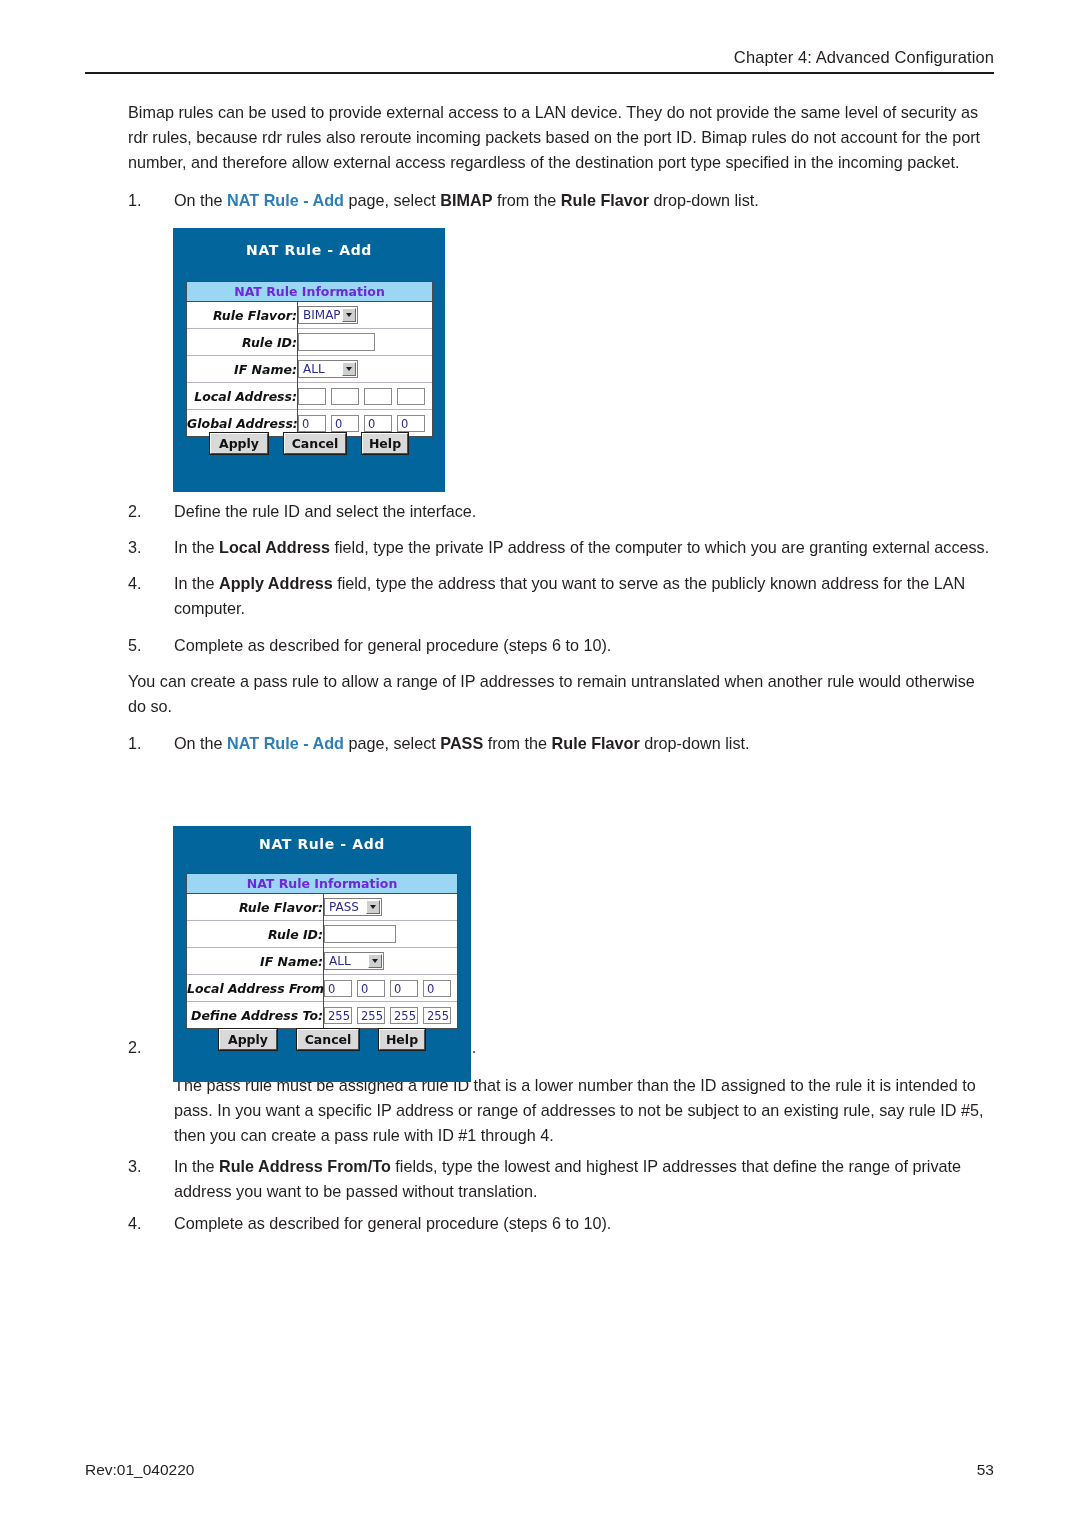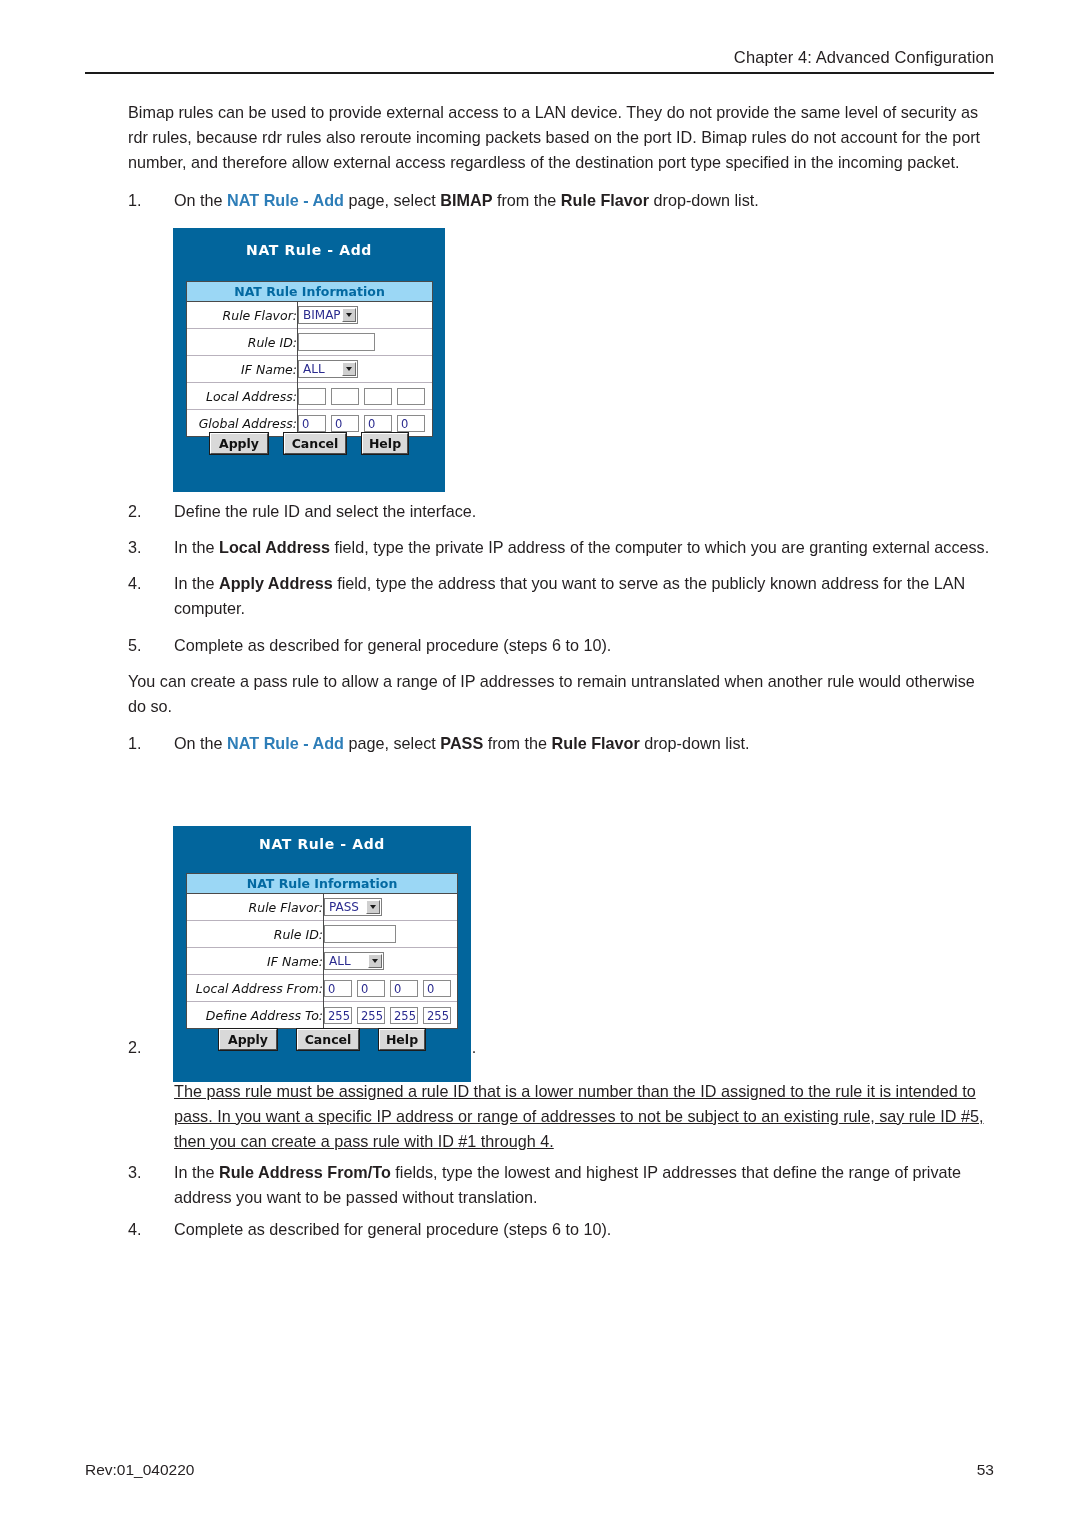--- a/index.html
+++ b/index.html
@@ -76,22 +76,21 @@
     position: absolute;
     left: 0;
     top: 0;
     width: 30px;
     text-align: left;
     font-size: 16.2px;
     color: #231f20;
   }
   .item .sub {
     display: block;
-    margin-top: 18px;
-    text-decoration: underline;
+    margin-top: 12px;
   }
   .item.tight { margin-bottom: 6px; }
 
   b, .bold { font-weight: bold; }
   .link {
     color: #2e7eb8;
     font-weight: bold;
   }
 
   h2.sub-head {
@@ -131,39 +130,39 @@
   }
   .shot .panel {
     background: #ffffff;
     border: 1px solid #4a4a4a;
     box-sizing: border-box;
   }
   .shot .panel-head {
     background: #9bd7f5;
     border-bottom: 1px solid #4a4a4a;
     text-align: center;
-    color: #0369a1;
+    color: #6d28d9;
     font-weight: bold;
     box-sizing: border-box;
   }
   .shot table.fields {
     border-collapse: collapse;
     width: 100%;
     table-layout: fixed;
   }
   .shot table.fields td {
     border-top: 1px solid #b9b2bd;
     padding: 0;
     vertical-align: middle;
     background: #ffffff;
   }
   .shot table.fields tr:first-child td { border-top: none; }
   .shot td.lbl {
     text-align: right;
-    font-weight: normal;
+    font-weight: bold;
     font-style: italic;
     color: #111111;
     padding-right: 7px;
     white-space: nowrap;
     border-right: 1px solid #4a4a4a;
   }
   .shot td.val {
     padding-left: 4px;
     white-space: nowrap;
   }

